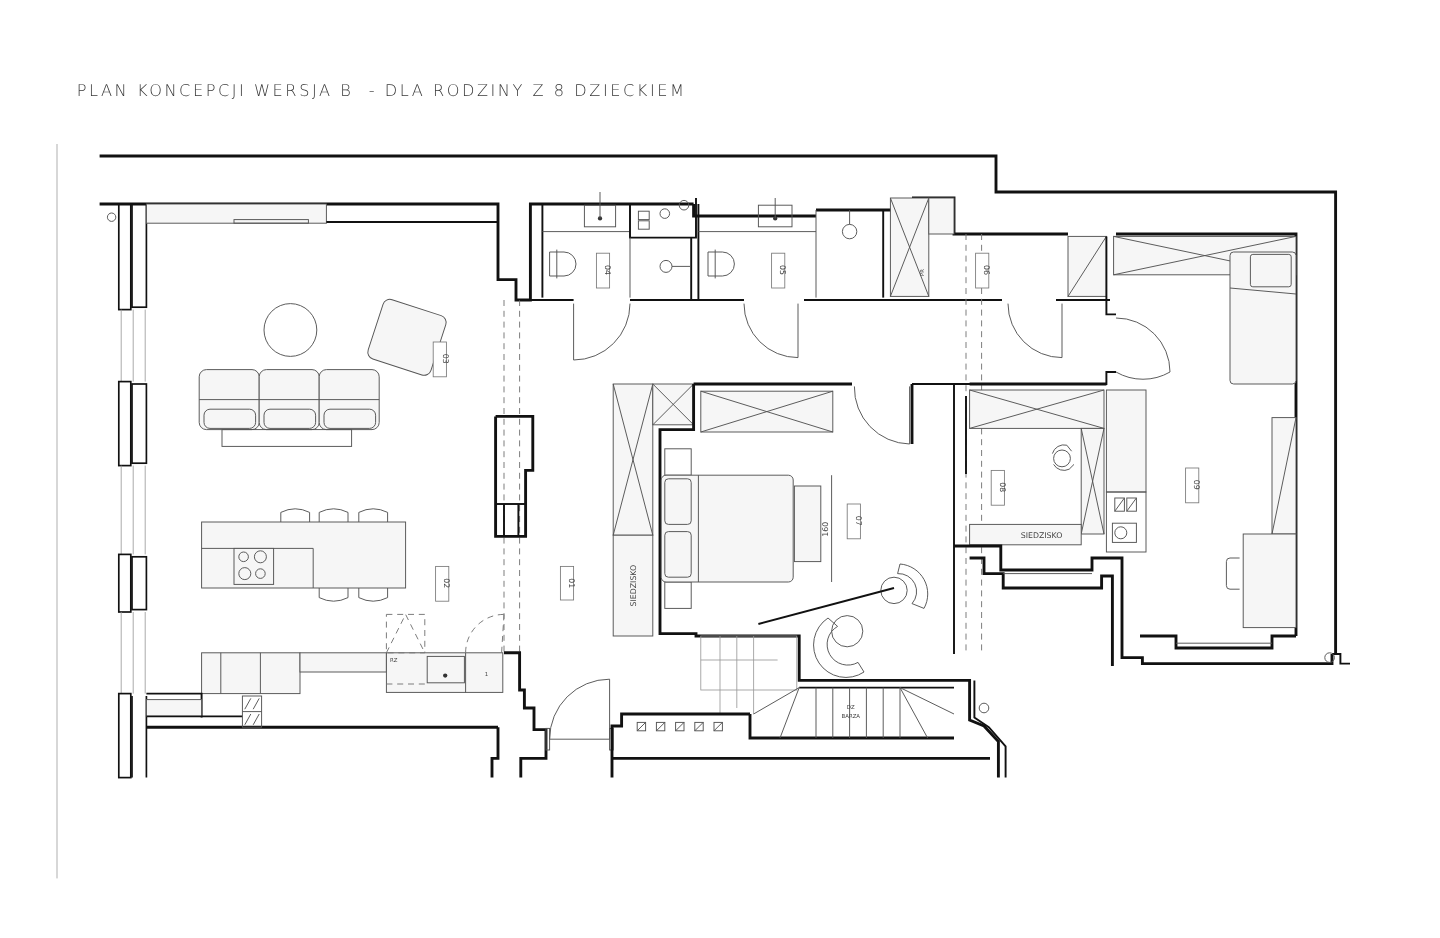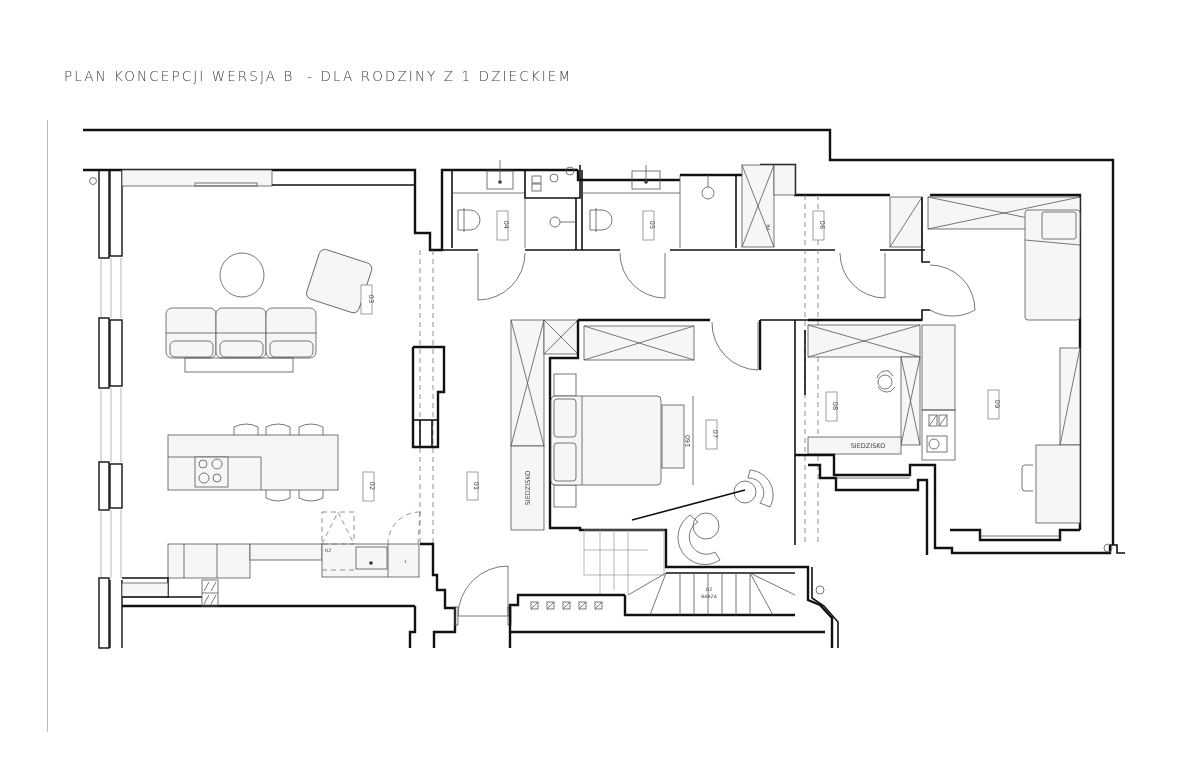--- a/index.html
+++ b/index.html
@@ -16,21 +16,21 @@
   .l { stroke: #555; stroke-width: 0.8; fill: none; }
   .lf { stroke: #555; stroke-width: 0.8; fill: #f6f6f6; }
   .g { stroke: #999; stroke-width: 0.7; fill: none; }
   .d { stroke: #777; stroke-width: 0.8; fill: none; stroke-dasharray: 5 4; }
   .lbl { font-family: "DejaVu Sans", sans-serif; font-size: 6.5px; fill: #444; }
   .tag { stroke: #777; stroke-width: 0.7; fill: #fff; }
 </style>
 </head>
 <body>
 
-<div class="title">PLAN KONCEPCJI WERSJA B  - DLA RODZINY Z 1 DZIECKIEM</div>
+<div class="title">PLAN KONCEPCJI WERSJA B  - DLA RODZINY Z 8 DZIECKIEM</div>
 <div class="vrule"></div>
 
 <svg width="1200" height="782" viewBox="0 0 1200 782">
 
   <g>
     <polyline class="w" points="83,130 830,130 830,160 1113,160 1113,545"></polyline>
     <polyline class="w" points="83,170 415,170 415,233 430,233 430,250 442,250 442,170 578,170"></polyline>
     <polyline class="w" points="578,170 578,180 680,180"></polyline>
     <polyline class="w" points="680,175 760,175"></polyline>
     <polyline class="w" points="760,165 795,165 795,195 890,195"></polyline>

